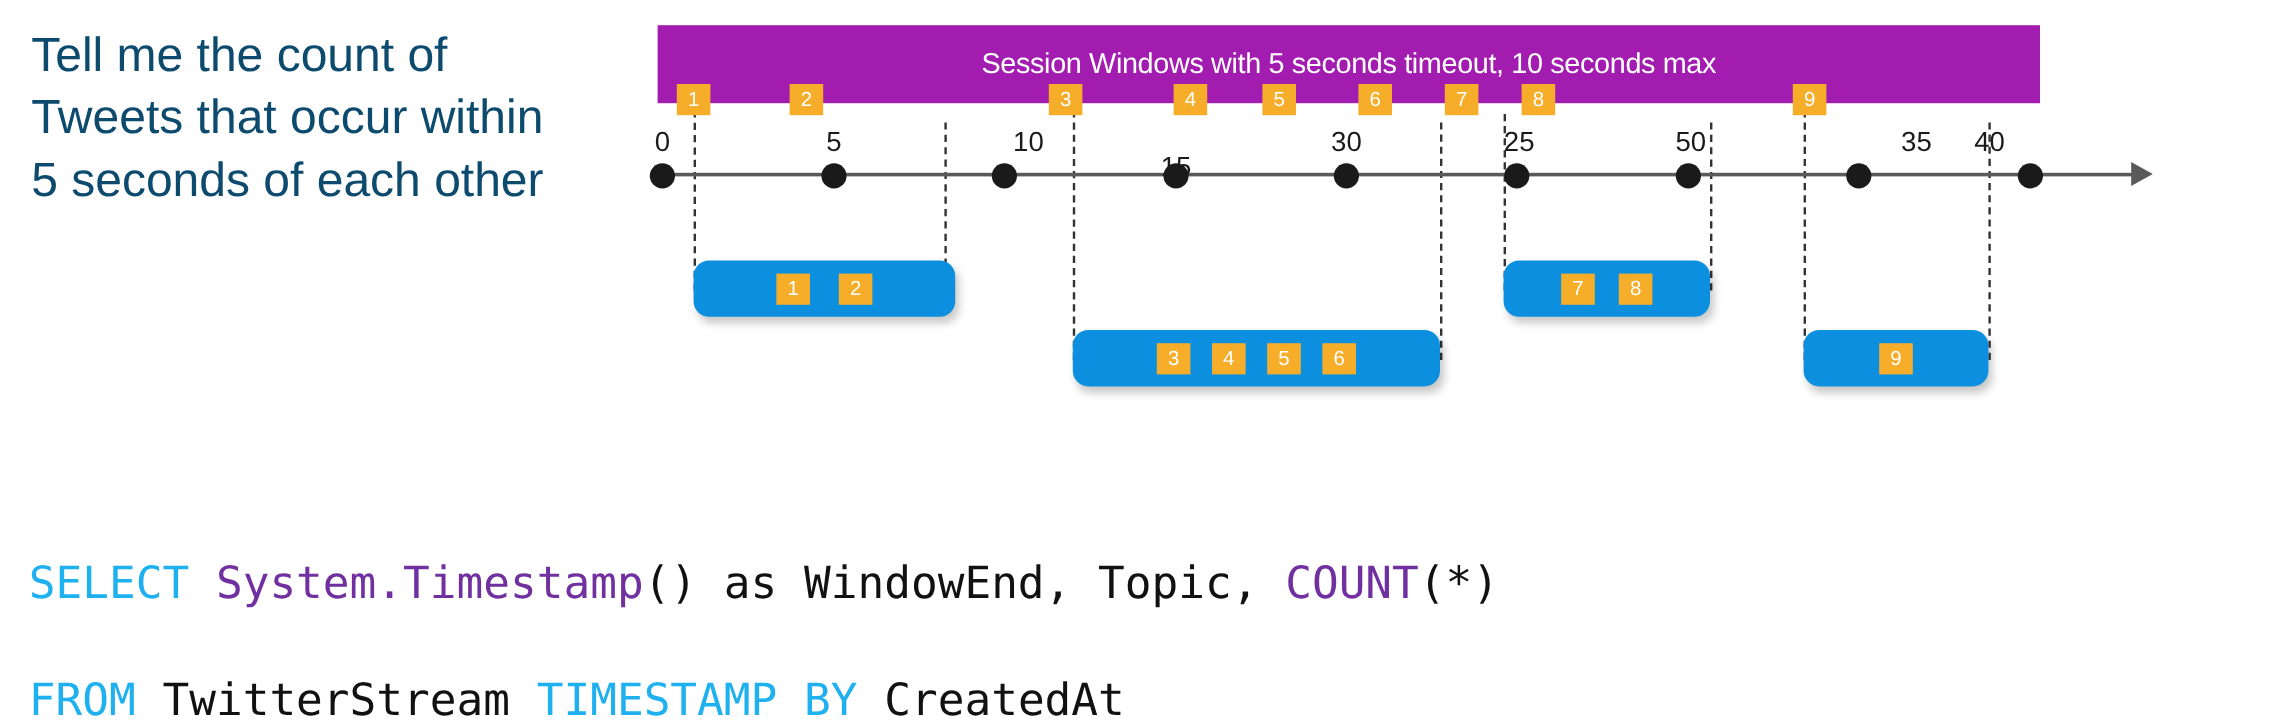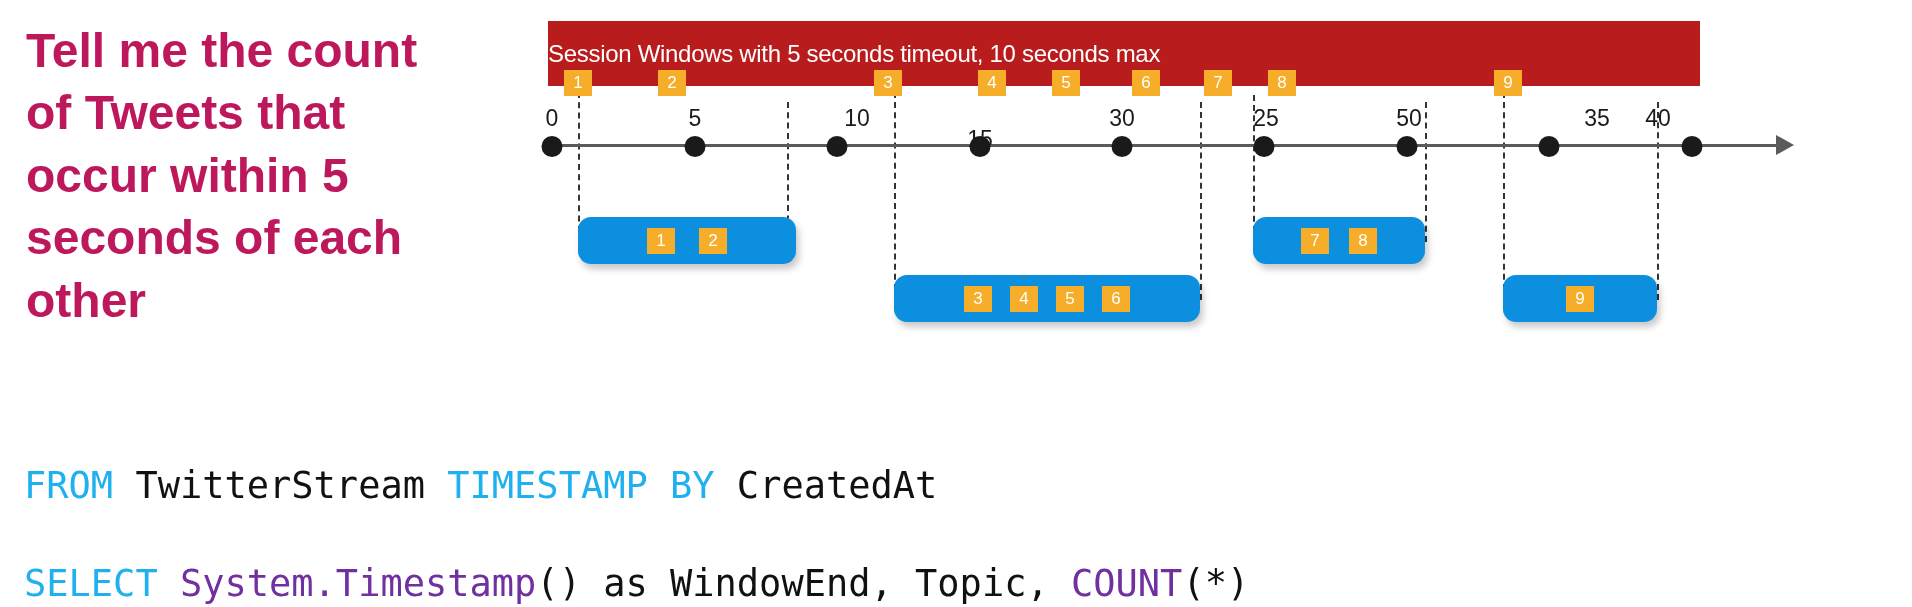--- a/index.html
+++ b/index.html
@@ -11,36 +11,36 @@
     overflow:hidden;
     position:relative;
   }
   #stage{position:absolute;left:0;top:0;width:1912px;height:607px;}
 
   
   .prompt{
     position:absolute;
     left:26px; top:20px;
     width:430px;
-    color:#be185d;
-    font-size:48px;
+    color:#0c4a6e;
+    font-size:40px;
     line-height:1.30;
     font-family:"Liberation Sans", sans-serif;
-    font-weight:700;
+    font-weight:400;
     letter-spacing:0px;
     white-space:pre-wrap;
   }
 
   
   .banner{
     position:absolute;
     left:548px; top:21px;
     width:1152px; height:65px;
-    background:#b91c1c;
-    display:flex;align-items:center;
+    background:#a21caf;
+    display:flex;align-items:center;justify-content:center;
   }
   .banner-label{
     color:#ffffff;
     font-size:24px;
     font-family:"Liberation Sans", sans-serif;
     font-weight:400;
     letter-spacing:-0.3px;
     white-space:nowrap;
   }
 
@@ -206,18 +206,18 @@
   <div class="win" style="left:1253px;top:217px;width:172px;height:47px;gap:20px;">
     <div class="ev-in">7</div>
     <div class="ev-in">8</div>
   </div>
 
   <div class="win" style="left:1503px;top:275px;width:154px;height:47px;">
     <div class="ev-in">9</div>
   </div>
 
   <div class="sql">
+<div><span class="kw">SELECT </span><span class="fn">System.Timestamp</span><span class="pl">() as WindowEnd, Topic, </span><span class="fn">COUNT</span><span class="pl">(*)</span></div>
 <div><span class="kw">FROM </span><span class="pl">TwitterStream </span><span class="kw">TIMESTAMP BY </span><span class="pl">CreatedAt</span></div>
-<div><span class="kw">SELECT </span><span class="fn">System.Timestamp</span><span class="pl">() as WindowEnd, Topic, </span><span class="fn">COUNT</span><span class="pl">(*)</span></div>
 
   </div>
 
 </div>
 
 </body></html>

